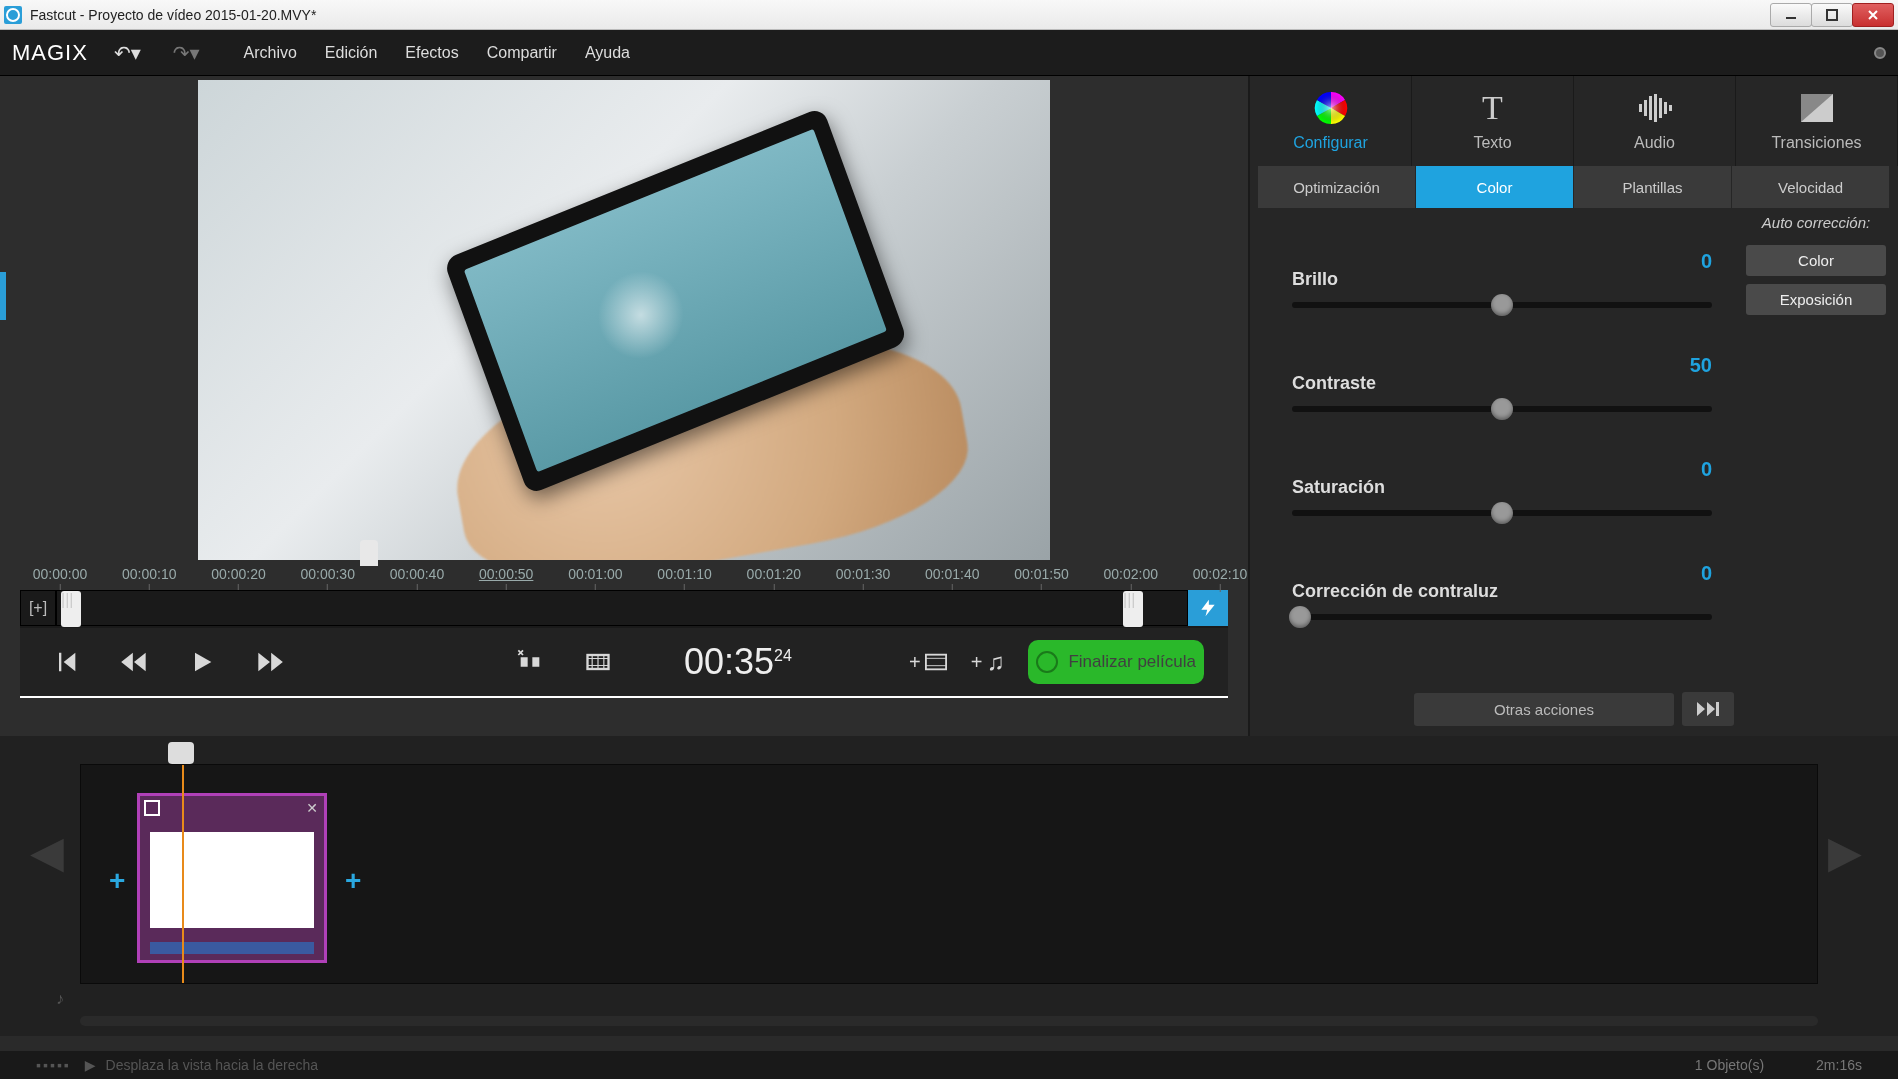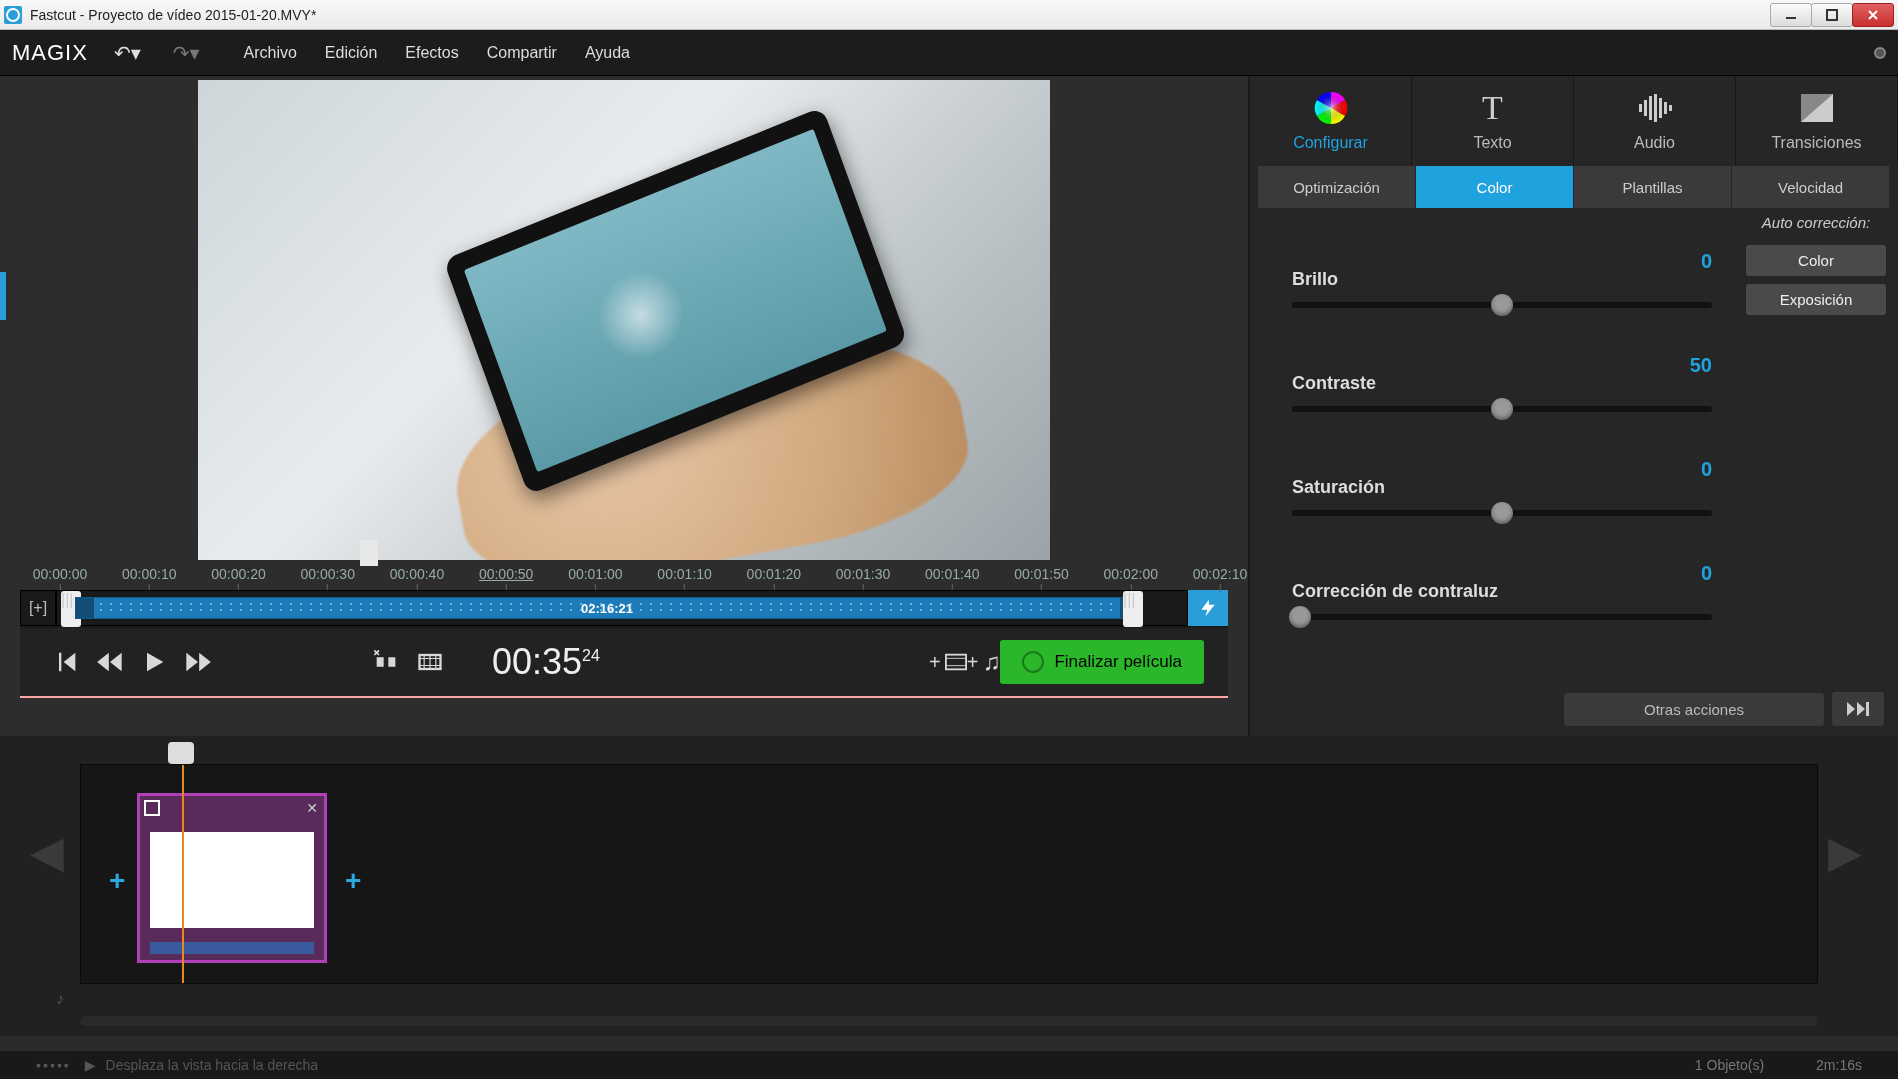--- a/index.html
+++ b/index.html
@@ -47,28 +47,28 @@
 .range-fill::before,.range-fill::after{content:""; position:absolute; top:0;bottom:0;width:18px;background:#144e75;}
 .range-fill::before{left:0;} .range-fill::after{right:0;}
 .range-fill .dots{position:absolute;top:3px;bottom:3px;left:20px;right:20px;background-image:radial-gradient(#5db3e6 1px,transparent 1px);background-size:10px 6px;}
 .range-label { position:absolute; left:50%; top:50%; transform:translate(-50%,-50%); color:#fff; font-size:13px; font-weight:600; }
 .range-handle { position:absolute; width:20px; height:36px; background:#eee; top:0; border-radius:3px; }
 .bolt-btn { width:40px; height:36px; background:#2a9ed8; display:flex;align-items:center;justify-content:center; color:#fff; }
 .playhead-marker { position:absolute; top:-26px; width:18px; height:26px; background:#e8e8e8; border-radius:4px 4px 0 0; }
 .playhead-marker::after{content:""; position:absolute; bottom:-6px; left:50%; transform:translateX(-50%); border:6px solid transparent; border-top-color:#e8e8e8;}
 
 
-.transport { height:72px; background:#222; display:flex; align-items:center; padding:0 24px; border-top:2px solid #1a1a1a; border-bottom:2px solid #fca5a5; }
+.transport { height:72px; background:#222; display:flex; align-items:center; padding:0 24px; gap:24px; border-top:2px solid #1a1a1a; border-bottom:2px solid #ffffff; }
 .transport .tbtn { color:#d8d8d8; display:flex;align-items:center;justify-content:center; width:44px; height:44px; }
 .transport .tbtn svg { width:28px; height:28px; fill:#d8d8d8; }
 .transport .sep { width:24px; }
 .timecode { font-size:36px; color:#eee; font-weight:300; margin-left:40px; }
 .timecode sup { font-size:16px; vertical-align: super; }
 .transport .spacer { flex:1; }
-.finalize-btn { background:#2ab82a; color:#000000; height:44px; padding:0 22px; display:flex;align-items:center; gap:10px; border-radius:3px; font-size:17px; }
+.finalize-btn { background:#2ab82a; color:#404040; height:44px; padding:0 8px; display:flex;align-items:center; gap:10px; border-radius:10px; font-size:17px; }
 .finalize-btn .reel{width:22px;height:22px;border:2px solid #1a7a1a;border-radius:50%;position:relative;}
 .small-add { color:#d8d8d8; display:flex; align-items:center; gap:4px; font-size:20px; }
 
 
 .right-pane { width: 650px; background:#262626; display:flex; flex-direction:column; border-left:2px solid #1a1a1a; }
 .rp-tabs-top { display:flex; height:90px; }
 .rp-tab { flex:1; display:flex; flex-direction:column; align-items:center; justify-content:center; gap:8px; color:#bbb; font-size:16px; border-right:1px solid #1a1a1a; }
 .rp-tab.active { color:#1fa3df; }
 .rp-tab-icon { width:40px; height:36px; display:flex;align-items:center;justify-content:center; }
 .rp-subtabs { display:flex; height:42px; padding:0 8px; gap:0; }
@@ -77,21 +77,21 @@
 .rp-body { flex:1; overflow-y:auto; padding:24px 20px 12px 42px; position:relative; }
 .slider-group { margin-bottom:28px; }
 .slider-head { display:flex; justify-content:space-between; align-items:center; margin-bottom:12px; }
 .slider-head .name { color:#ddd; font-size:18px; font-weight:700;margin-top:37px; }
 .slider-head .val { color:#1fa3df; font-size:20px; font-weight:600; }
 .slider-track { height:6px; background:#111; border-radius:3px; position:relative; }
 .slider-thumb { position:absolute; top:-8px; width:22px;height:22px;border-radius:50%;background:#999; box-shadow:inset 0 -2px 4px rgba(0,0,0,.4); }
 .autocorr { position:absolute; right:12px; top:6px; width:140px; }
 .autocorr .ac-label { color:#ccc; font-size:15px; margin-bottom:14px; display:block; text-align:center;font-style:italic; }
 .autocorr .ac-btn { display:block; width:100%; background:#4a4a4a; color:#eee; text-align:center; padding:7px 0; border-radius:3px; margin-bottom:8px; font-size:15px; }
-.rp-footer { display:flex; gap:8px; padding:10px 14px; align-items:center; justify-content:flex-end; }
+.rp-footer { display:flex; gap:8px; padding:10px 14px; align-items:center; justify-content:center; }
 .rp-footer .other-btn { flex:0 0 260px; background:#3a3a3a; color:#bbb; text-align:center; padding:8px 0; border-radius:3px; font-size:15px; }
 .rp-footer .goto-btn { width:52px; height:34px; background:#3a3a3a; display:flex;align-items:center;justify-content:center; border-radius:3px; }
 
 
 .timeline-area { height: 300px; background:#212121; position:relative; padding-top:6px; }
 .tl-ruler { height:22px; position:relative; margin:0 80px; }
 .tl-playhead { position:absolute; top:0; width:26px;height:22px;background:#ddd;border-radius:4px; left:88px; }
 .tl-playhead::after{content:"";position:absolute;bottom:-6px;left:50%;transform:translateX(-50%);border:6px solid transparent;border-top-color:#ddd;}
 .tl-tracks { margin:0 80px; background:#161616; border:1px solid #0a0a0a; position:relative; height:220px; }
 .tl-playline { position:absolute; left:101px; top:0; bottom:0; width:2px; background:#e88a1a; z-index:5; }
@@ -186,24 +186,20 @@
           <div class="tick" style="left: 843.077px;">00:01:30</div>
           <div class="tick" style="left: 932.308px;">00:01:40</div>
           <div class="tick" style="left: 1021.54px;">00:01:50</div>
           <div class="tick" style="left: 1110.77px;">00:02:00</div>
           <div class="tick" style="left: 1200px;">00:02:10</div>
         </div>
       <div class="range-row">
         <div class="range-btn">[+]</div>
         <div class="range-track">
           <div class="range-handle" style="left:4px">|||</div>
-          <div class="range-fill">
-            <div class="dots"></div>
-            <div class="range-label">02:16:21</div>
-          </div>
           <div class="range-handle" style="right:44px">|||</div>
         </div>
         <div class="bolt-btn">
           <svg width="20" height="20" viewBox="0 0 24 24">
               <path fill="#fff" d="M13 2 L4 14 H11 L9 22 L20 8 H13 Z"></path>
             </svg>
         </div>
       </div>
     </div>
 

